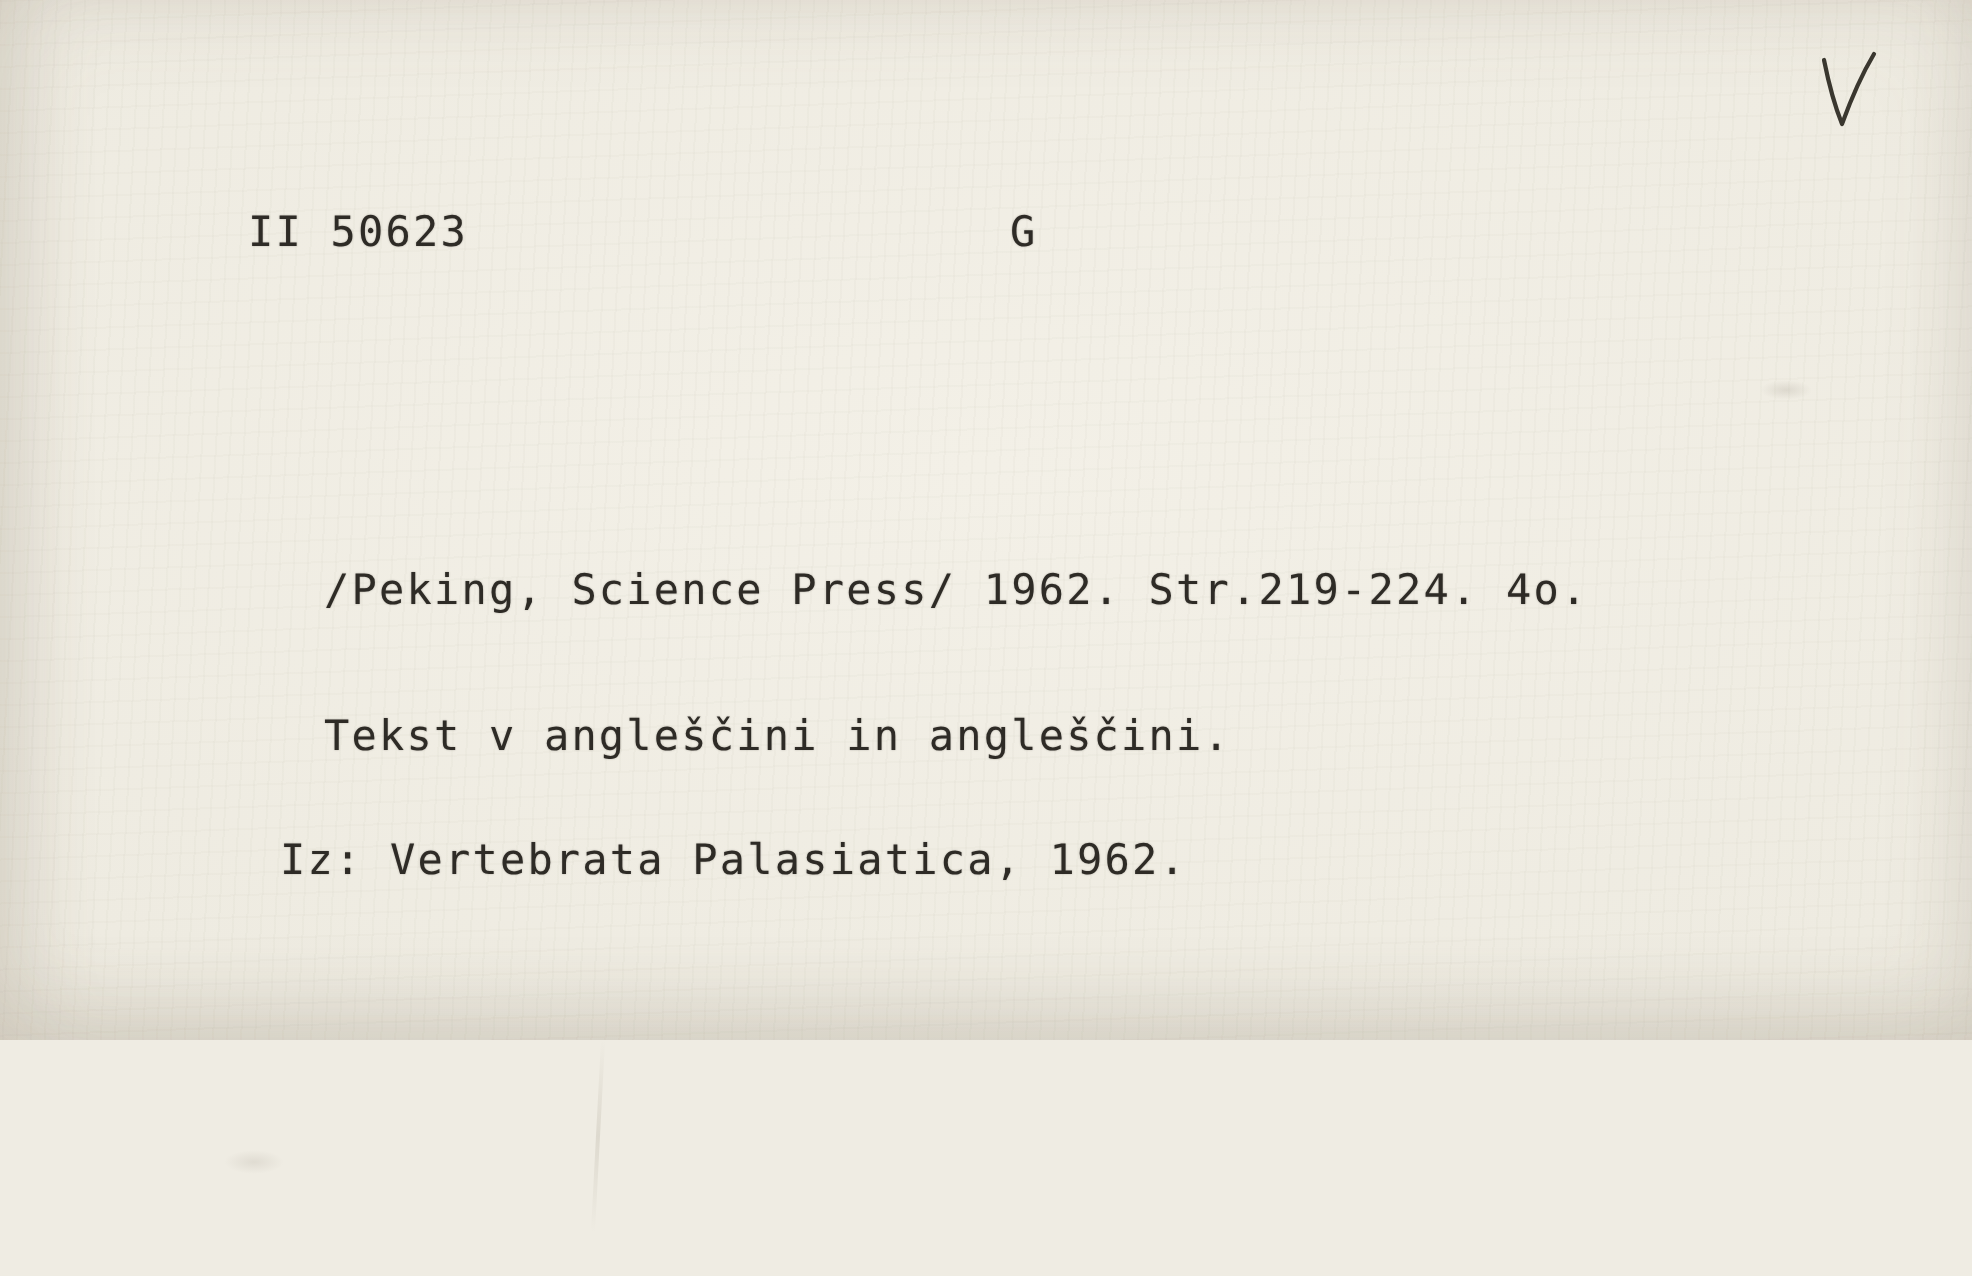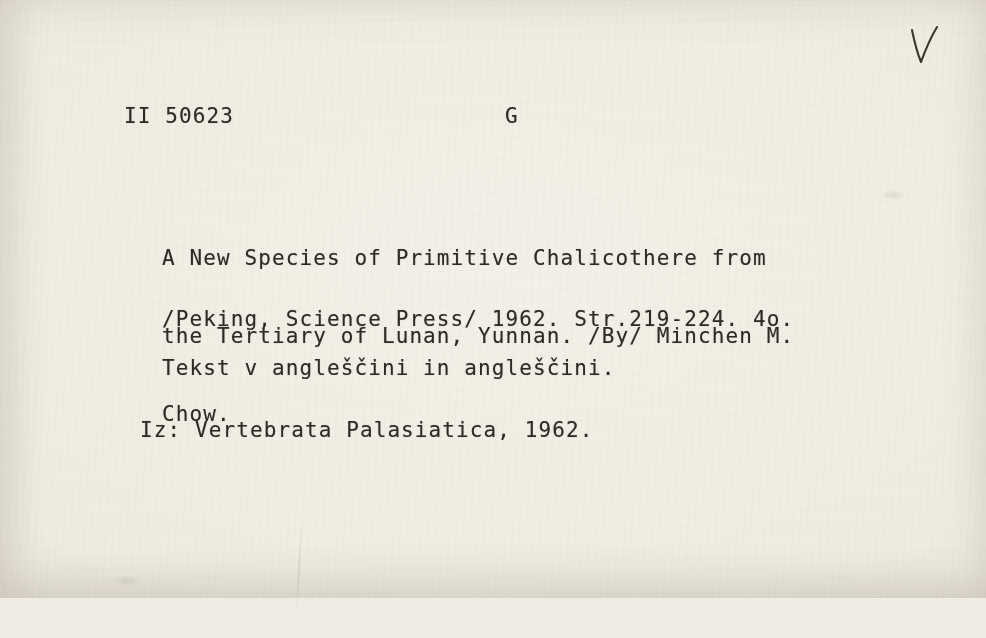--- a/index.html
+++ b/index.html
@@ -11,21 +11,21 @@
     height: 638px;
     background: #efece3;
     font-family: "DejaVu Sans Mono", monospace;
     overflow: hidden;
   }
 
   
   .card {
     position: relative;
     width: 986px;
-    height: 598px;
+    height: 520px;
     background:
       radial-gradient(ellipse 120% 110% at 50% 45%, #f3f0e7 0%, #eeebe1 55%, #e6e2d6 85%, #ded9cc 100%);
     box-sizing: border-box;
   }
 
   
   .grain {
     position: absolute;
     inset: 0;
     pointer-events: none;
@@ -82,21 +82,21 @@
   }
 
   #call-number { left: 124px; top: 103px; }
   #class-mark  { left: 505px; top: 103px; }
 
   #author      { left: 124px; top: 167px; }
 
   .title-block { left: 162px; top: 193px; }
   .title-block div { white-space: pre; }
 
-  #imprint     { left: 162px; top: 282px; margin-top: 24px; }
+  #imprint     { left: 162px; top: 282px; }
   #note        { left: 162px; top: 355px; }
   #source      { left: 124px; top: 417px; margin-left: 16px; }
 
   
   .checkmark {
     position: absolute;
     right: 44px;
     top: 24px;
     width: 34px;
     height: 44px;
@@ -119,25 +119,20 @@
     <svg width="34" height="44" viewBox="0 0 34 44" xmlns="http://www.w3.org/2000/svg">
       <path d="M4 6 C6 16, 9 28, 13 38 C17 27, 23 13, 29 3" fill="none" stroke="#3a372f" stroke-width="2.1" stroke-linecap="round" stroke-linejoin="round"></path>
     </svg>
   </div>
 
   <div class="typed" id="call-number">II 50623</div>
 
   <div class="typed" id="class-mark">G</div>
 
 
-  <div class="typed title-block">
-    <div>A New Species of Primitive Chalicothere from</div>
-    <div>the Tertiary of Lunan, Yunnan. /By/ Minchen M.</div>
-    <div>Chow.</div>
-  </div>
 
   <div class="typed" id="imprint">/Peking, Science Press/ 1962. Str.219-224. 4o.</div>
 
   <div class="typed" id="note">Tekst v angleščini in angleščini.</div>
 
   <div class="typed" id="source">Iz: Vertebrata Palasiatica, 1962.</div>
 
 </div>
 
 </body></html>

